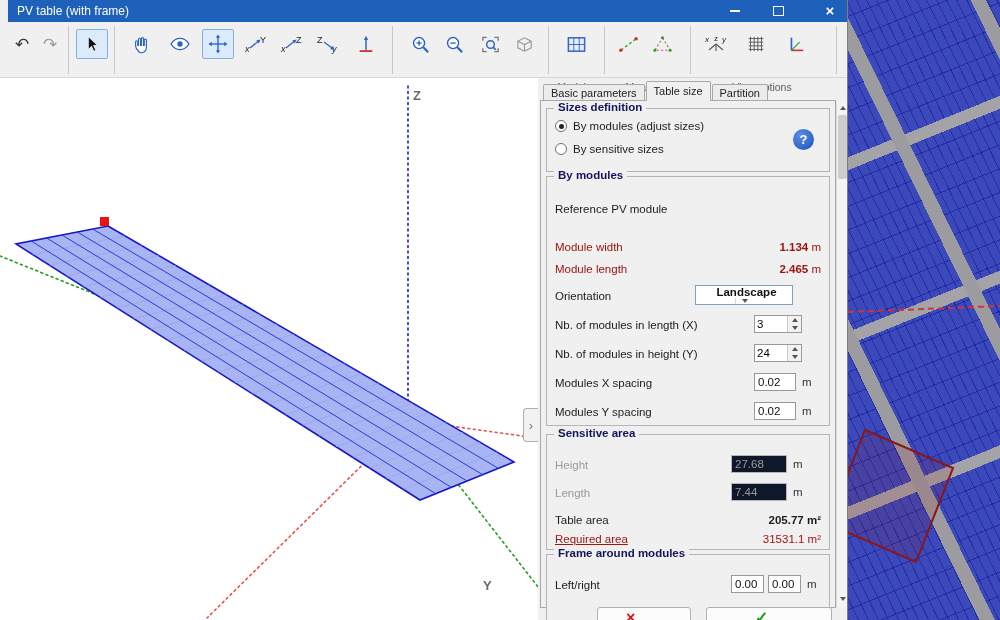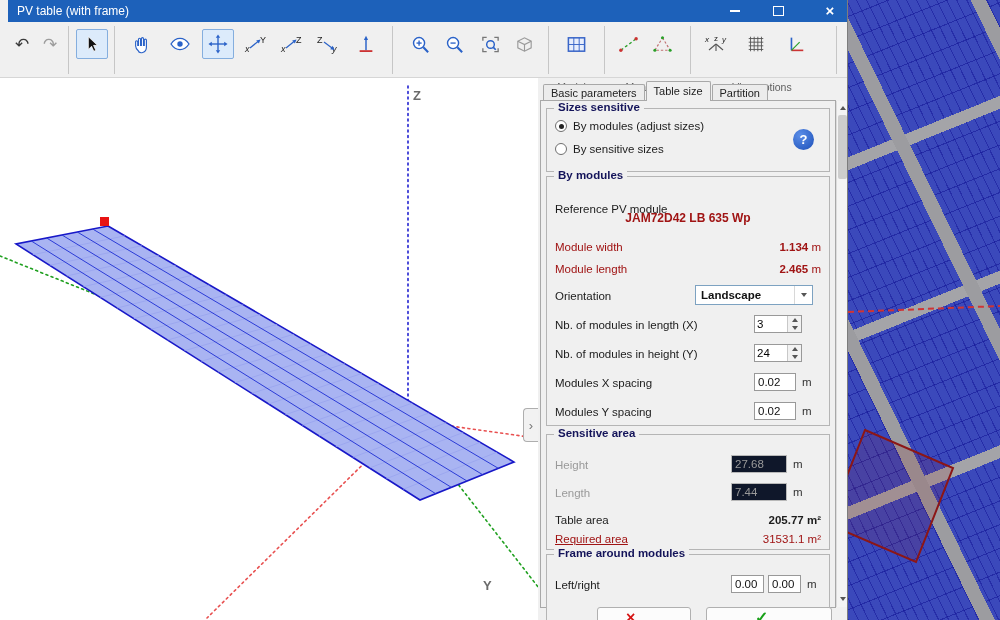--- a/index.html
+++ b/index.html
@@ -345,46 +345,45 @@
 
     <div class="a tabs">
       <span class="tab">Basic parameters</span>
       <span class="tab active">Table size</span>
       <span class="tab">Partition</span>
     </div>
 
     <div class="a tabpage"></div>
 
     <div class="a gbox" style="left:546px;top:108px;width:282px;height:62px;z-index:2;">
-      <span class="gcap">Sizes sensitive</span>
+      <span class="gcap">Sizes definition</span>
       <label class="radio" style="left:8px;top:11px;">
         <span class="rb checked">
             <span class="dot"></span>
           </span>
         <span>By modules  (adjust sizes)</span>
       </label>
       <label class="radio" style="left:8px;top:34px;">
         <span class="rb"></span>
         <span>By sensitive sizes</span>
       </label>
       <div class="help" style="position:absolute;left:246px;top:20px;">
           <span>?</span>
         </div>
     </div>
 
     <div class="a gbox" style="left:546px;top:176px;width:282px;height:248px;z-index:2;">
       <span class="gcap">By modules</span>
       <span class="lbl" style="top:24px;text-align:right;">Reference PV module</span>
-      <div style="position:absolute;top:34px;left:0;width:100%;text-align:center;font-weight:bold;font-size:12px;" class="redtxt">JAM72D42 LB 635 Wp</div>
       <span class="lbl red" style="top:62px;">Module width</span>
       <span class="val redtxt" style="top:62px;"><b>1.134</b>&nbsp;<span>m</span></span>
       <span class="lbl red" style="top:84px;">Module length</span>
       <span class="val redtxt" style="top:84px;"><b>2.465</b>&nbsp;<span>m</span></span>
       <span class="lbl" style="top:111px;">Orientation</span>
-      <div class="combo" style="left:148px;top:108px;width:118px;">
+      <div class="combo" style="left:148px;top:108px;width:98px;flex-direction:column;">
         <span class="ctext">Landscape</span>
         <span class="carr">
             <span class="tri-down"></span>
           </span>
       </div>
       <span class="lbl" style="top:140px;">Nb. of modules in length (X)</span>
       <div class="spin" style="left:207px;top:138px;">
         <input value="3" style="">
         <span class="spinarrows">
             <span>

